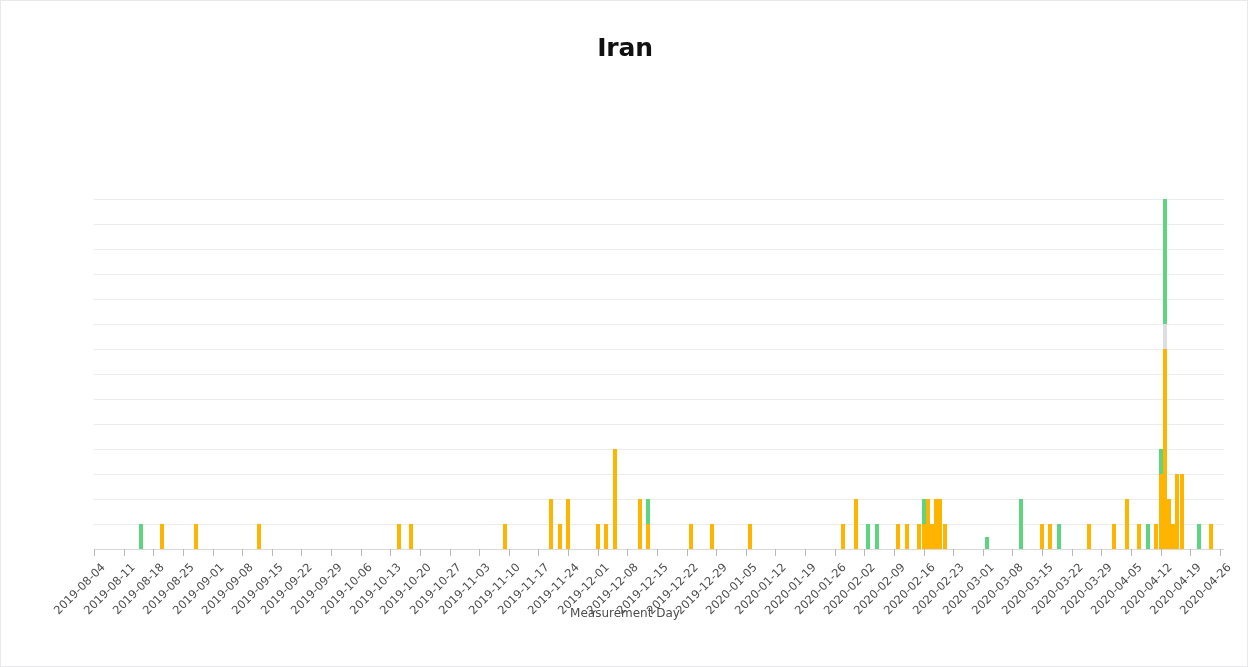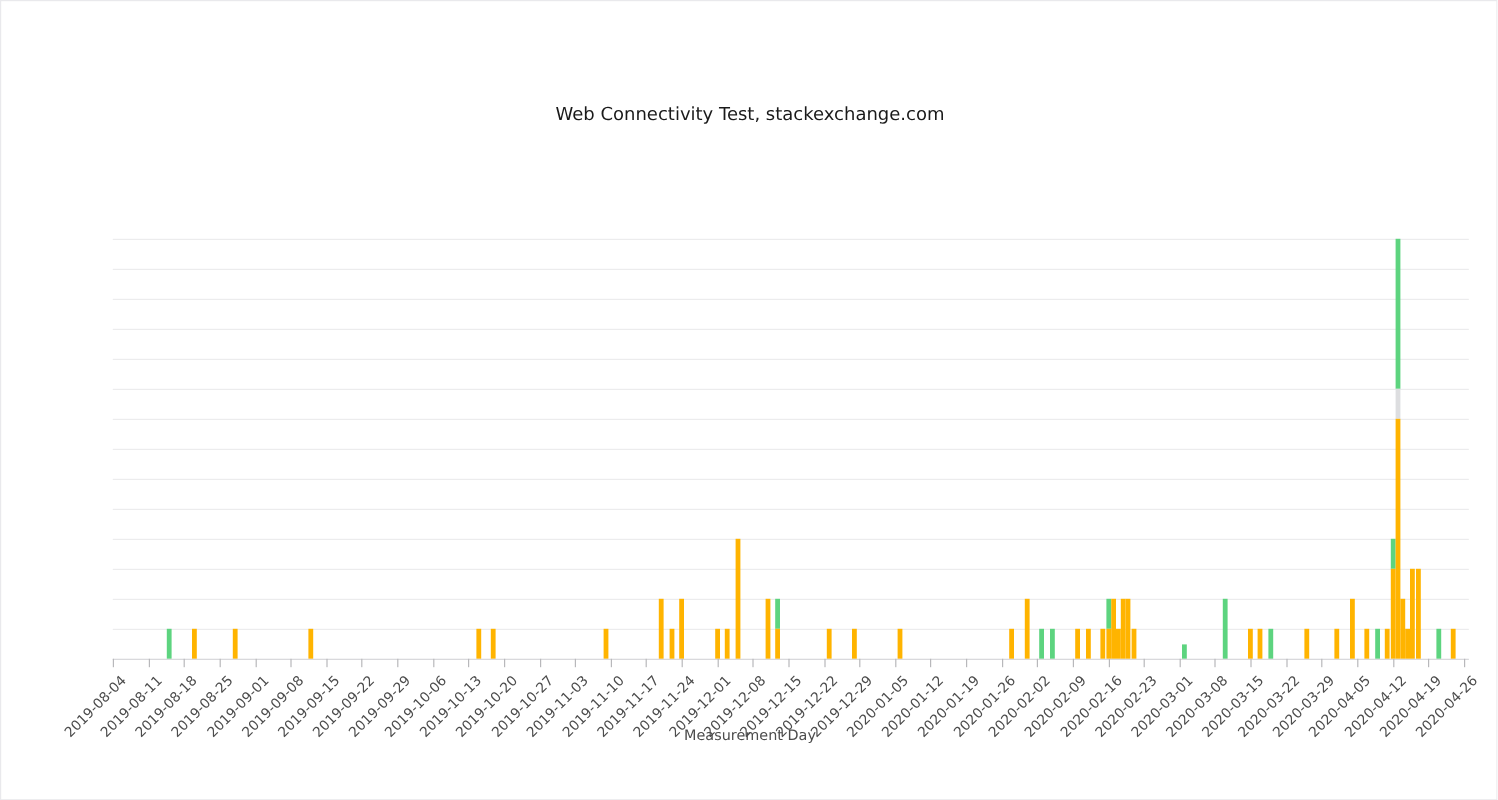--- a/index.html
+++ b/index.html
@@ -85,21 +85,21 @@
     position:absolute;left:0;top:605px;width:1248px;text-align:center;
     font-size:12px;color:#4c4c4c;
   }
 </style>
 </head>
 <body>
 
 <div id="page">
 
 
-  <div id="subtitle">Web Connectivity Test, stackexchange.com</div>
+  <div id="title">Iran</div>
 
 
   <div id="plot">
     <div id="yaxis-wrap">
         <div class="gridline" style="top: 350px;"></div>
         <div class="gridline" style="top: 325px;"></div>
         <div class="gridline" style="top: 300px;"></div>
         <div class="gridline" style="top: 275px;"></div>
         <div class="gridline" style="top: 250px;"></div>
         <div class="gridline" style="top: 225px;"></div>

